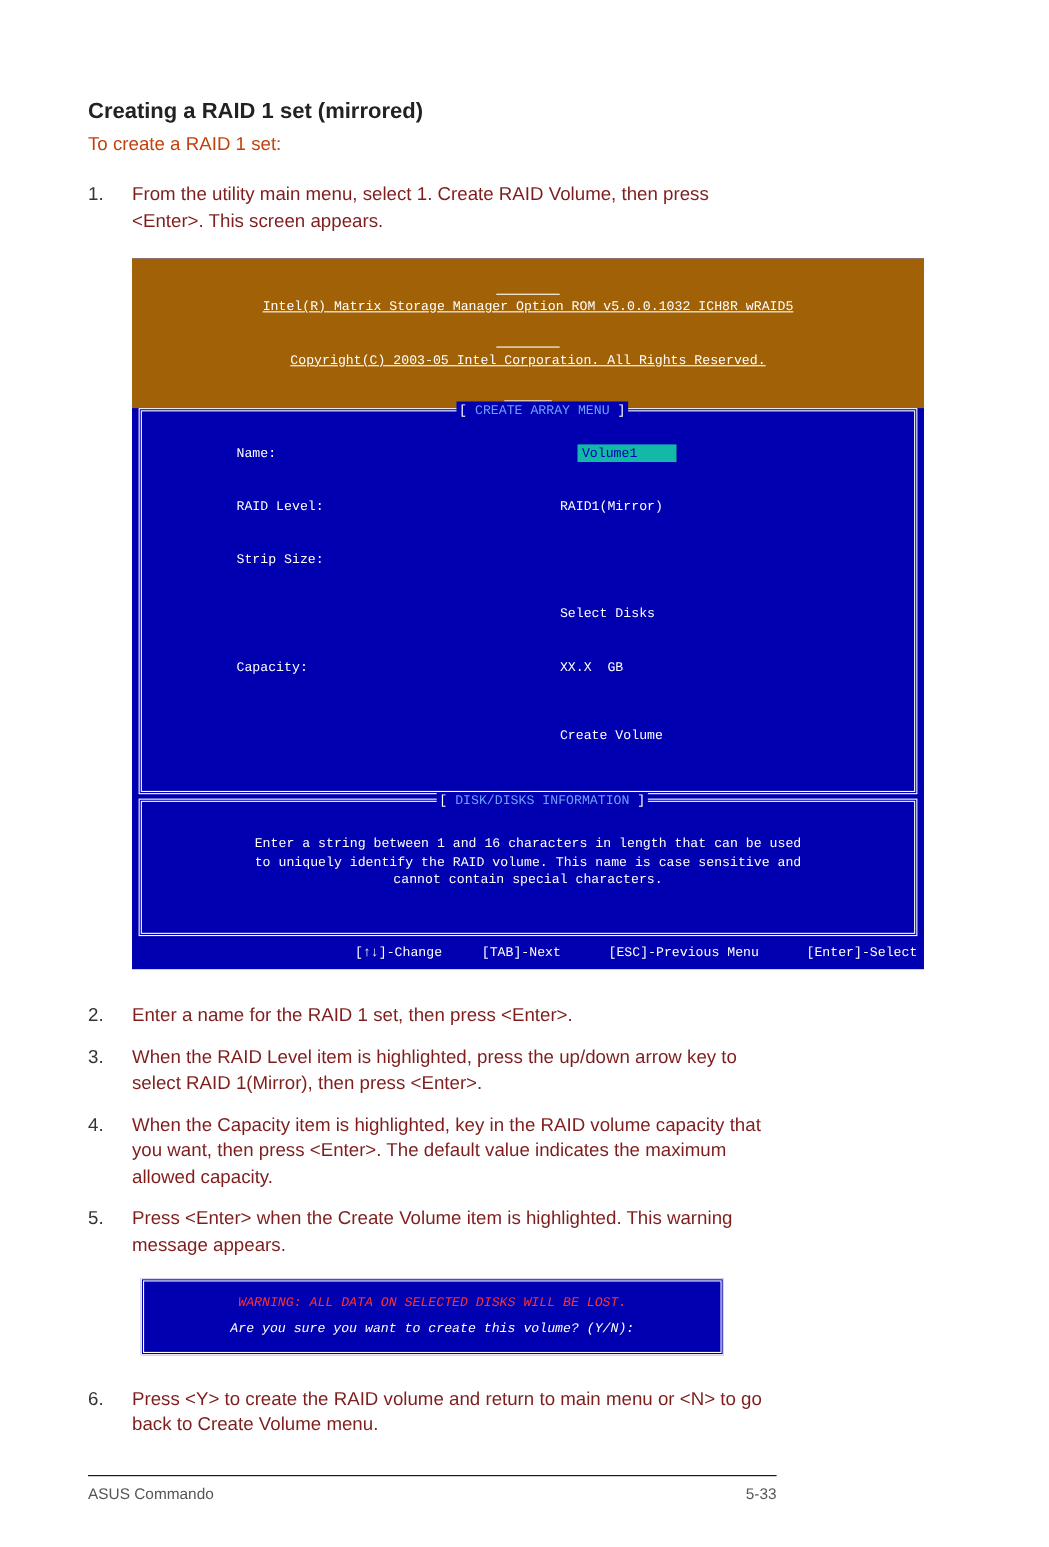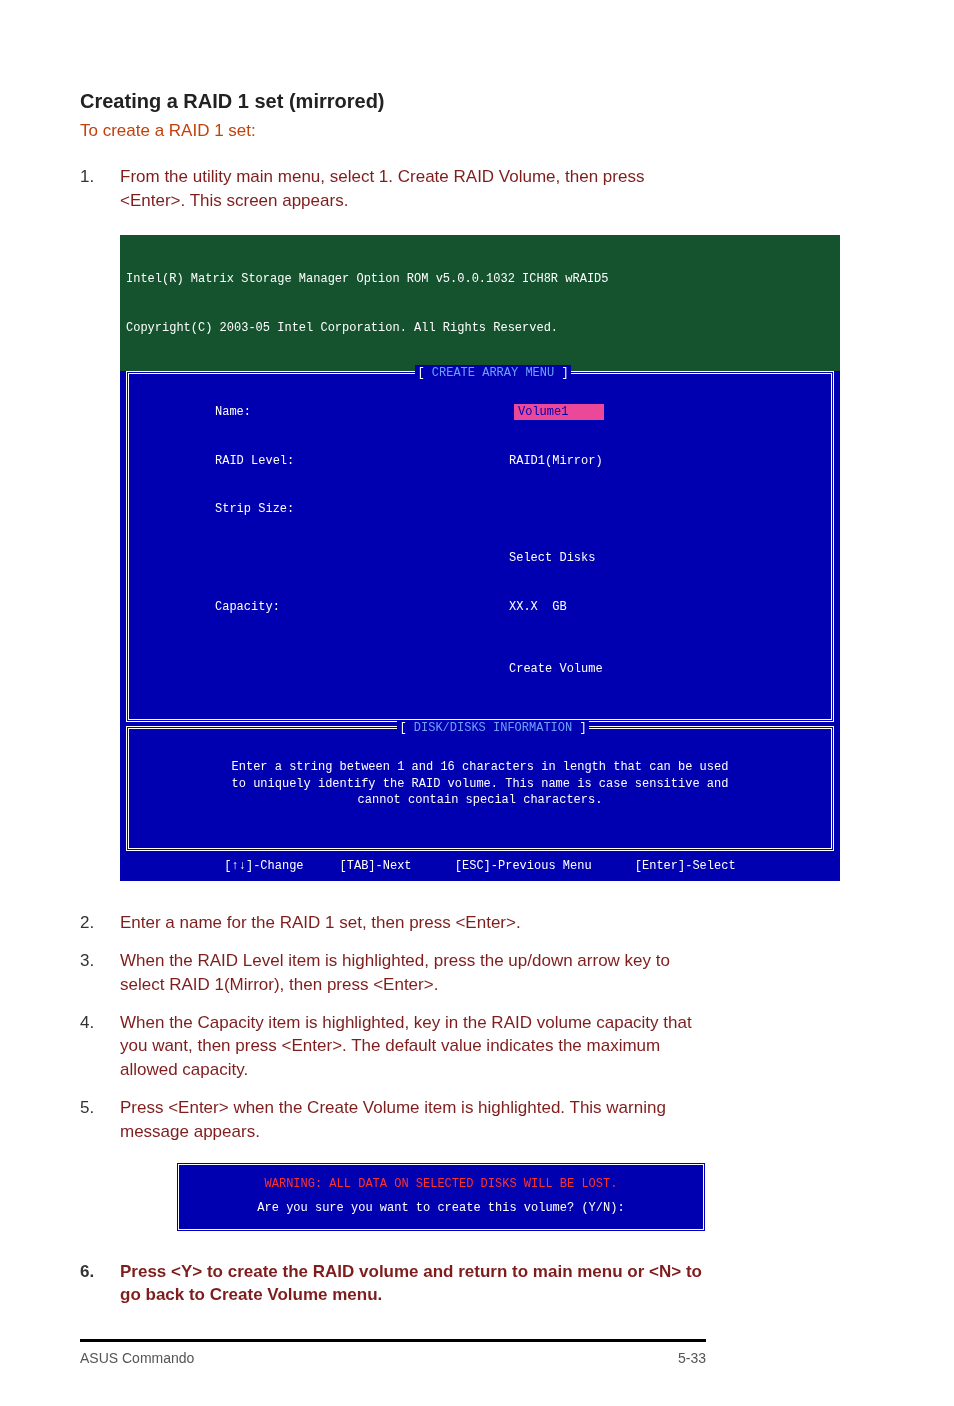--- a/index.html
+++ b/index.html
@@ -56,23 +56,25 @@
     width: 720px;
   }
   .console {
     background: #0000b0;
     color: #ffffff;
     font-family: "Courier New", monospace;
     font-size: 12px;
     line-height: 1.35;
   }
   .console .title {
-    background: #14532d;
+    background: #a16207;
+    text-align: center;
     padding: 4px 6px 3px 6px;
     white-space: pre;
+    text-decoration: underline;
   }
   .console .panel {
     border: 3px double #fff;
     margin: 0 6px 4px 6px;
     padding: 8px 14px 14px 14px;
     position: relative;
   }
   .console .panel .panel-title-wrap {
     position: absolute;
     top: -9px;
@@ -92,42 +94,43 @@
   .kv-row {
     white-space: pre;
   }
   .kv-label {
     display: inline-block;
     width: 290px;
     text-align: left;
   }
   .kv-val { display:inline-block; padding-left: 4px; }
   .kv-val.inverse {
-    background: #ec4899;
+    background: #14b8a6;
     color: #0000b0;
     padding: 0 36px 0 4px;
-    margin-left: 9px;
+    margin-left: 20px;
   }
   .panel-center {
     text-align: center;
     white-space: pre-line;
   }
   .footer-bar {
     background: #0000b0;
     color: #fff;
     padding: 3px 6px 7px 6px;
-    text-align: center;
+    text-align: right;
     white-space: pre;
   }
 
   
   .warning-wrap {
     margin: 18px 0 28px 0;
     display: flex;
-    justify-content: flex-end;
+    justify-content: center;
+    font-style: italic;
   }
   .warning-box {
     background: #0000b0;
     color: #fff;
     font-family: "Courier New", monospace;
     font-size: 12px;
     width: 530px;
     box-sizing: border-box;
     border: 3px double #fff;
     padding: 12px 18px 14px 18px;
@@ -141,21 +144,21 @@
   .warning-box .warn-body {
     color: #fff;
     white-space: pre;
   }
 
   .page-footer {
     position: absolute;
     bottom: 40px;
     left: 80px;
     right: 80px;
-    border-top: 3px solid #000000;
+    border-top: 1px solid #000000;
     padding-top: 8px;
     display: flex;
     justify-content: space-between;
     font-size: 14px;
     color: #555;
   }
 </style>
 </head>
 <body>
 
@@ -220,21 +223,21 @@
     <li>Press &lt;Enter&gt; when the Create Volume item is highlighted. This warning message appears.</li>
   </ol>
 
   <div class="warning-wrap">
     <div class="warning-box">
       <div class="warn-head">WARNING: ALL DATA ON SELECTED DISKS WILL BE LOST.</div>
       <div class="warn-body">Are you sure you want to create this volume? (Y/N):</div>
     </div>
   </div>
 
-  <ol class="steps" start="6" style="counter-reset: step 5; font-weight: bold;">
+  <ol class="steps" start="6" style="counter-reset: step 5;">
     <li>Press &lt;Y&gt; to create the RAID volume and return to main menu or &lt;N&gt; to go back to Create Volume menu.</li>
   </ol>
 
   <div class="page-footer">
     <span>ASUS Commando</span>
     <span>5-33</span>
   </div>
 
 </div>
 

